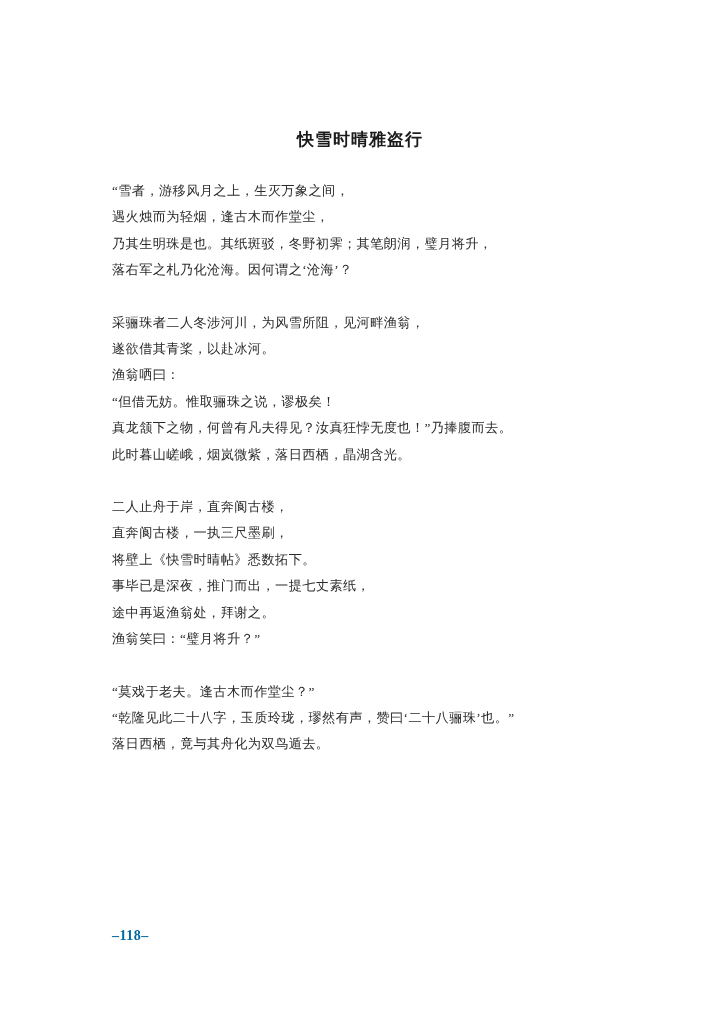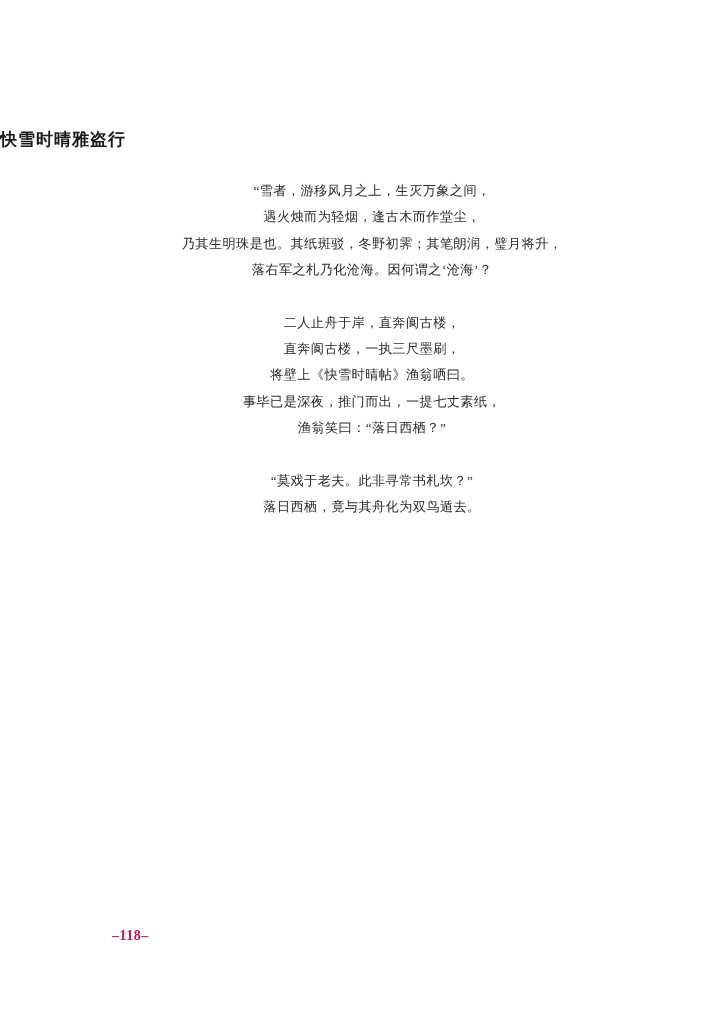--- a/index.html
+++ b/index.html
@@ -19,79 +19,89 @@
     width: 720px;
     height: 1010px;
     box-sizing: border-box;
     padding: 0;
   }
   .doc-title {
     position: absolute;
     top: 128px;
     left: 0;
     width: 720px;
+    text-align: center;
     font-size: 17px;
     font-weight: bold;
     letter-spacing: 1px;
     font-family: "Liberation Serif", "DejaVu Serif", serif;
   }
   .body-text {
     position: absolute;
     top: 178px;
     left: 112px;
     width: 520px;
     font-size: 13.2px;
     line-height: 26.4px;
     color: #2a2a2a;
   }
   .stanza {
     margin: 0 0 26px 0;
-    text-align: center;
   }
   .stanza .line {
     white-space: pre-wrap;
     letter-spacing: 0.4px;
   }
   .page-number {
     position: absolute;
     left: 112px;
     top: 928px;
     font-size: 14px;
     font-weight: bold;
     letter-spacing: 0.5px;
-    color: #be185d;
+    color: #0369a1;
   }
 </style>
 </head>
 <body>
 
 <div class="page">
 
   <div class="doc-title">快雪时晴雅盗行</div>
 
   <div class="body-text">
 
     <div class="stanza">
       <div class="line">“雪者，游移风月之上，生灭万象之间，</div>
       <div class="line">遇火烛而为轻烟，逢古木而作堂尘，</div>
       <div class="line">乃其生明珠是也。其纸斑驳，冬野初霁；其笔朗润，璧月将升，</div>
       <div class="line">落右军之札乃化沧海。因何谓之‘沧海’？</div>
     </div>
 
+    <div class="stanza">
+      <div class="line">采骊珠者二人冬涉河川，为风雪所阻，见河畔渔翁，</div>
+      <div class="line">遂欲借其青桨，以赴冰河。</div>
+      <div class="line">渔翁哂曰：</div>
+      <div class="line">“但借无妨。惟取骊珠之说，谬极矣！</div>
+      <div class="line">真龙颔下之物，何曾有凡夫得见？汝真狂悖无度也！”乃捧腹而去。</div>
+      <div class="line">此时暮山嵯峨，烟岚微紫，落日西栖，晶湖含光。</div>
+    </div>
 
     <div class="stanza">
       <div class="line">二人止舟于岸，直奔阆古楼，</div>
       <div class="line">直奔阆古楼，一执三尺墨刷，</div>
-      <div class="line">将壁上《快雪时晴帖》渔翁哂曰。</div>
+      <div class="line">将壁上《快雪时晴帖》悉数拓下。</div>
       <div class="line">事毕已是深夜，推门而出，一提七丈素纸，</div>
-      <div class="line">渔翁笑曰：“落日西栖？”</div>
+      <div class="line">途中再返渔翁处，拜谢之。</div>
+      <div class="line">渔翁笑曰：“璧月将升？”</div>
     </div>
 
     <div class="stanza">
-      <div class="line">“莫戏于老夫。此非寻常书札坎？”</div>
+      <div class="line">“莫戏于老夫。逢古木而作堂尘？”</div>
+      <div class="line">“乾隆见此二十八字，玉质玲珑，璆然有声，赞曰‘二十八骊珠’也。”</div>
       <div class="line">落日西栖，竟与其舟化为双鸟遁去。</div>
     </div>
 
   </div>
 
   <div class="page-number">–118–</div>
 
 </div>
 
 </body></html>

